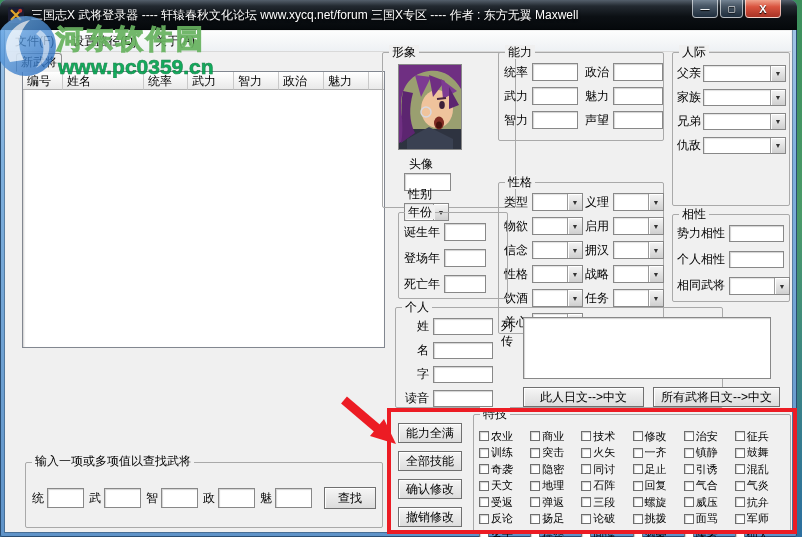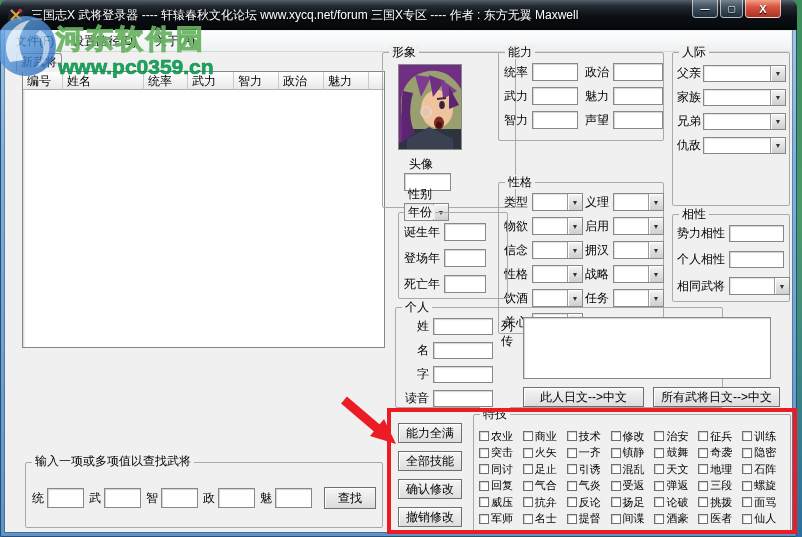--- a/index.html
+++ b/index.html
@@ -89,21 +89,21 @@
   .g-years { left:398px; top:212px; width:110px; height:87px; }
   .y-col { position:absolute; left:5px; top:10px; }
   .y-row { display:flex; align-items:center; height:18px; margin-bottom:8px; }
   .y-row .lbl { width:40px; } .y-row .tb { width:42px; }
   
   .g-relations { left:672px; top:52px; width:118px; height:154px; }
   .r-col { position:absolute; left:4px; top:12px; }
   .r-row { display:flex; align-items:center; height:17px; margin-bottom:7px; }
   .r-row .lbl { width:26px; } .r-row .combo { width:83px; height:17px; }
   .g-compat { left:672px; top:214px; width:118px; height:88px; }
-  .c-row { position:absolute; left:4px; display:flex; align-items:flex-end; }
+  .c-row { position:absolute; left:4px; display:flex; align-items:flex-start; }
   .c-row .lbl { width:52px; }
   .c-row1 { top:10px; } .c-row2 { top:36px; } .c-row1 .tb,.c-row2 .tb { width:55px; height:17px; }
   .c-row3 { top:62px; } .c-row3 .combo { width:61px; }
   
   .g-personal { left:395px; top:307px; width:328px; height:101px; }
   .n-col { position:absolute; left:5px; top:10px; }
   .n-row { display:flex; align-items:center; height:17px; margin-bottom:7px; }
   .n-row .lbl { width:28px; text-align:right; margin-right:4px; }
   .n-row .tb { width:60px; height:17px; }
   .bio-lbl { position:absolute; left:105px; top:11px; width:14px; line-height:15px; }
@@ -111,21 +111,21 @@
     background:#fff; border:1px solid #888; box-shadow:inset 1px 1px 1px rgba(0,0,0,.18);
     font:inherit; resize:none; }
   .btn-trans-this { position:absolute; left:127px; top:79px; width:121px; height:20px; }
   .btn-trans-all { position:absolute; left:257px; top:79px; width:127px; height:20px; }
   
   .actions-col { position:absolute; left:398px; top:423px; width:64px; display:flex;
     flex-direction:column; gap:8px; z-index:2; }
   .actions-col .btn3d { height:20px; }
   .g-skills { left:473px; top:414px; width:318px; height:118px; }
   .skills-grid { position:absolute; left:5px; top:13px; right:4px; bottom:4px;
-    display:grid; grid-template-columns:repeat(7,1fr); grid-auto-rows:16.5px; align-items:center; }
+    display:grid; grid-template-columns:repeat(6,1fr); grid-auto-rows:16.5px; align-items:center; }
   .skill-cell { display:flex; align-items:center; gap:2px; font-size:11px; white-space:nowrap; }
   
   .red-rect { position:absolute; left:387px; top:408px; width:410px; height:126px;
     border:4px solid #ec1c24; z-index:5; pointer-events:none; }
   .red-arrow { position:absolute; left:338px; top:396px; width:62px; height:52px; z-index:6; pointer-events:none; }
   .watermark { position:absolute; left:0; top:10px; width:232px; height:68px; z-index:10;
     pointer-events:none; opacity:.92; }
 </style>
 </head>
 <body>

